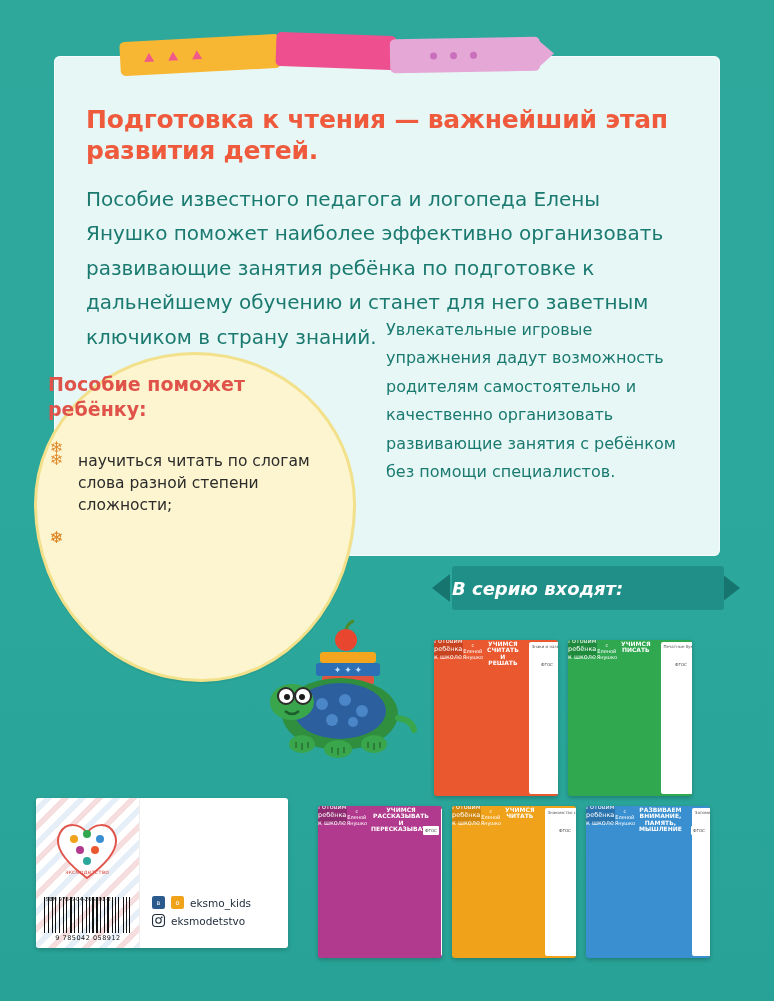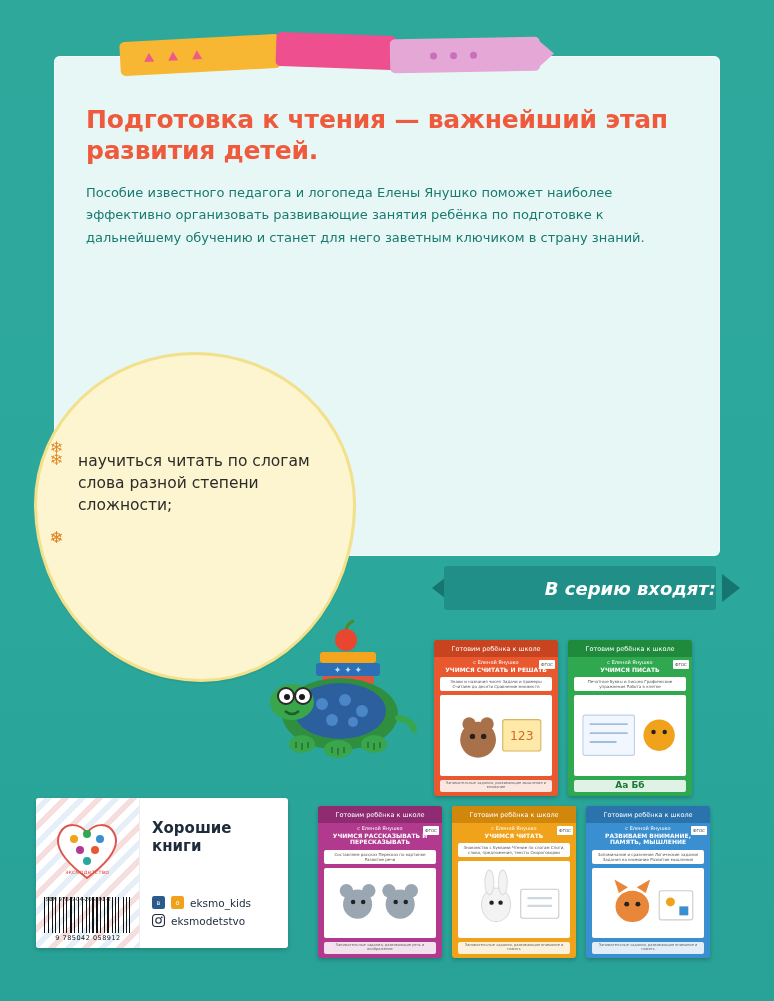--- a/index.html
+++ b/index.html
@@ -46,21 +46,21 @@
 
   
   .headline {
     position:absolute; left:86px; top:104px; width:600px;
     color:#ef5a3c; font-weight:bold; font-size:25px; line-height:1.25;
     font-family:"DejaVu Sans", sans-serif;
     letter-spacing:-0.2px;
   }
   .lead {
     position:absolute; left:86px; top:182px; width:600px;
-    color:#1b7a70; font-size:13px; line-height:1.72;
+    color:#1b7a70; font-size:20px; line-height:1.72;
   }
   .second {
     position:absolute; left:386px; top:316px; width:310px;
     color:#1b7a70; font-size:16px; line-height:1.78;
   }
 
   
   .bubble {
     position:absolute; left:34px; top:352px; width:322px; height:330px;
     background:#fdf5cf;
@@ -81,40 +81,40 @@
     position:absolute; left:2px; top:2px; width:17px; height:17px;
     color:#e08a2c; font-size:16px; line-height:1;
   }
 
   
   .turtle { position:absolute; left:252px; top:618px; width:180px; height:150px; }
 
   
   .banner-wrap { position:absolute; left:432px; top:566px; width:308px; height:48px; }
   .banner {
-    position:absolute; left:12px; top:0; width:272px; height:44px;
+    position:absolute; left:20px; top:0; width:272px; height:44px;
     background:#1f8f87; border-radius:3px;
-    display:flex; align-items:center; justify-content:flex-end;
+    display:flex; align-items:center; justify-content:flex-start;
   }
   .banner span { color:#ffffff; font-size:18px; font-weight:bold; font-style:italic; }
   .banner-tail {
     position:absolute; top:8px; width:0; height:0;
     border-top:14px solid transparent; border-bottom:14px solid transparent;
   }
   .tail-l { left:0; border-right:18px solid #16756f; }
   .tail-r { right:0; border-left:18px solid #16756f; }
 
   
   .books { position:absolute; left:318px; top:640px; width:430px; height:320px; }
   .book {
     position:absolute; border-radius:3px; overflow:hidden;
     box-shadow: 0 2px 4px rgba(0,0,0,.22);
     background:#fff;
     font-size:6px;
-    display:flex; flex-direction:column;
+    display:flex; flex-direction:row;
   }
   .b-top { height:17px; display:flex; align-items:center; justify-content:center; color:#fff; font-size:6.5px; }
   .b-badge {
     position:absolute; right:3px; top:20px; width:16px; height:9px;
     background:#fff; border-radius:1px; color:#444; font-size:4px;
     display:flex; align-items:center; justify-content:center;
   }
   .b-author { font-size:5px; color:#fff; text-align:center; padding:2px 0 1px; }
   .b-title { text-align:center; font-weight:bold; line-height:1.08; padding:1px 4px 2px; }
   .b-sub { margin:2px 6px; background:#fff; border-radius:2px; flex:0 0 auto; padding:2px 3px;
@@ -165,22 +165,24 @@
   </div>
   <div class="crayon cr3">
     <div class="dot" style="left:40px"></div>
     <div class="dot" style="left:60px"></div>
     <div class="dot" style="left:80px"></div>
     <div class="cr-end" style="border-left:16px solid #e4a7d6;"></div>
   </div>
 
   <div class="headline">Подготовка к чтения — важнейший этап развития детей.</div>
   <div class="lead">Пособие известного педагога и логопеда Елены Янушко поможет наиболее эффективно организовать развивающие занятия ребёнка по подготовке к дальнейшему обучению и станет для него заветным ключиком в страну знаний.</div>
+  <div class="second">Увлекательные игровые упражнения дадут возможность родителям самостоятельно и качественно организовать развивающие занятия с ребёнком без помощи специалистов.</div>
 
   <div class="bubble"></div>
+  <div class="bubble-title">Пособие поможет ребёнку:</div>
   <div class="bullets">
     <div class="bullet">
       <span class="leaf">❄</span>
     </div>
     <div class="bullet">
       <span class="leaf">❄</span>
       <span>научиться читать по слогам слова разной степени сложности;</span>
     </div>
     <div class="bullet">
       <span class="leaf">❄</span>
@@ -414,21 +416,20 @@
             <i style="width: 2px; background: transparent;"></i>
             <i style="width: 1px; background: rgb(17, 17, 17);"></i>
             <i style="width: 1px; background: transparent;"></i>
             <i style="width: 2px; background: rgb(17, 17, 17);"></i>
             <i style="width: 1px; background: transparent;"></i>
           </div>
         <div class="bc-num">9 785042 058912</div>
       </div>
     </div>
     <div class="pub-right">
-      <div class="pub-title">Хорошие книги</div>
       <div class="social">
         <div class="social-row">
           <svg class="sicon" viewBox="0 0 24 24">
             <rect width="24" height="24" rx="4" fill="#2b5a8c"></rect>
             <text x="12" y="17" font-size="12" fill="#fff" text-anchor="middle">в</text>
           </svg>
           <svg class="sicon" viewBox="0 0 24 24">
             <rect width="24" height="24" rx="4" fill="#f0a21a"></rect>
             <text x="12" y="17" font-size="12" fill="#fff" text-anchor="middle">о</text>
           </svg>

